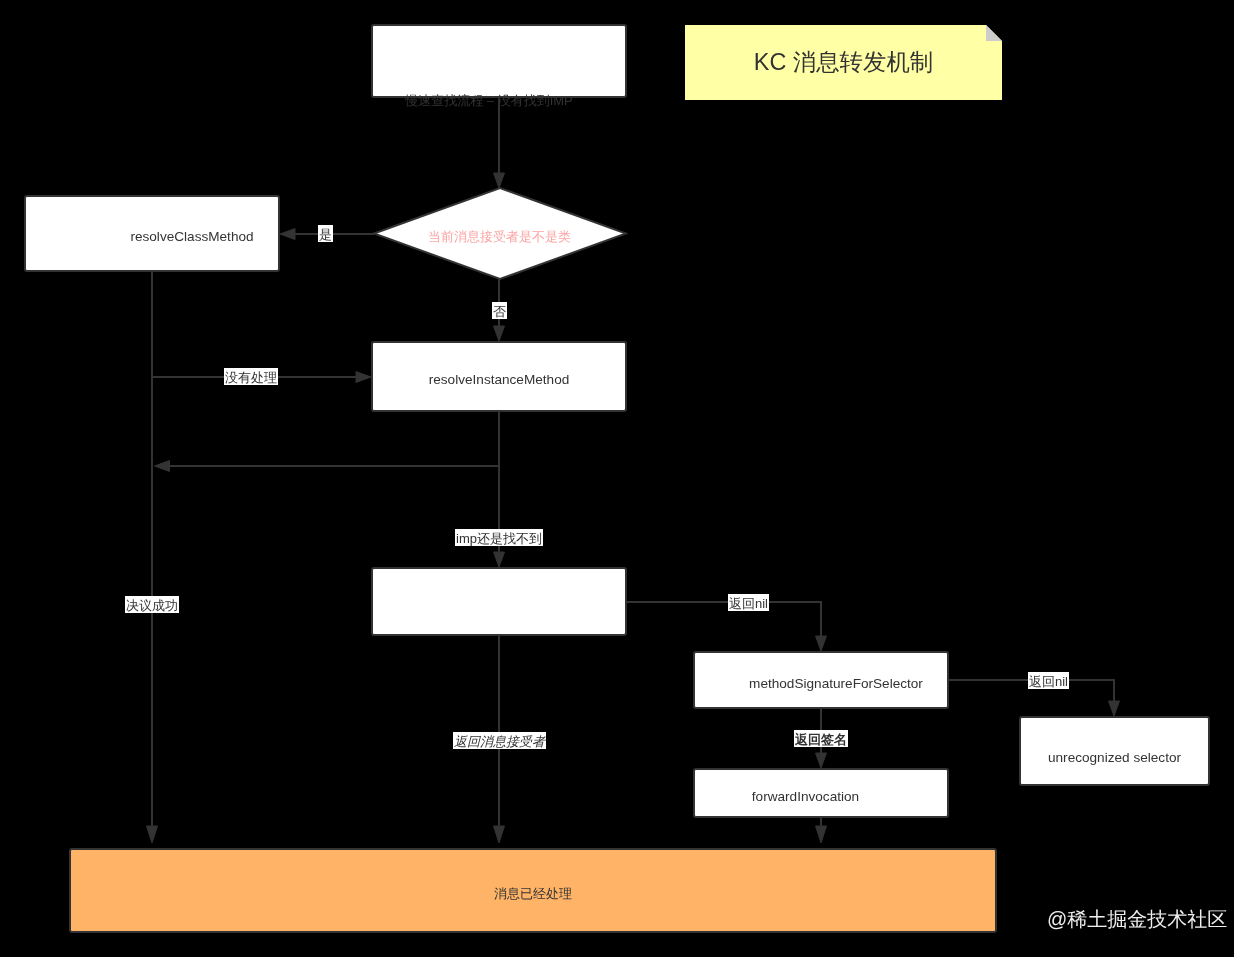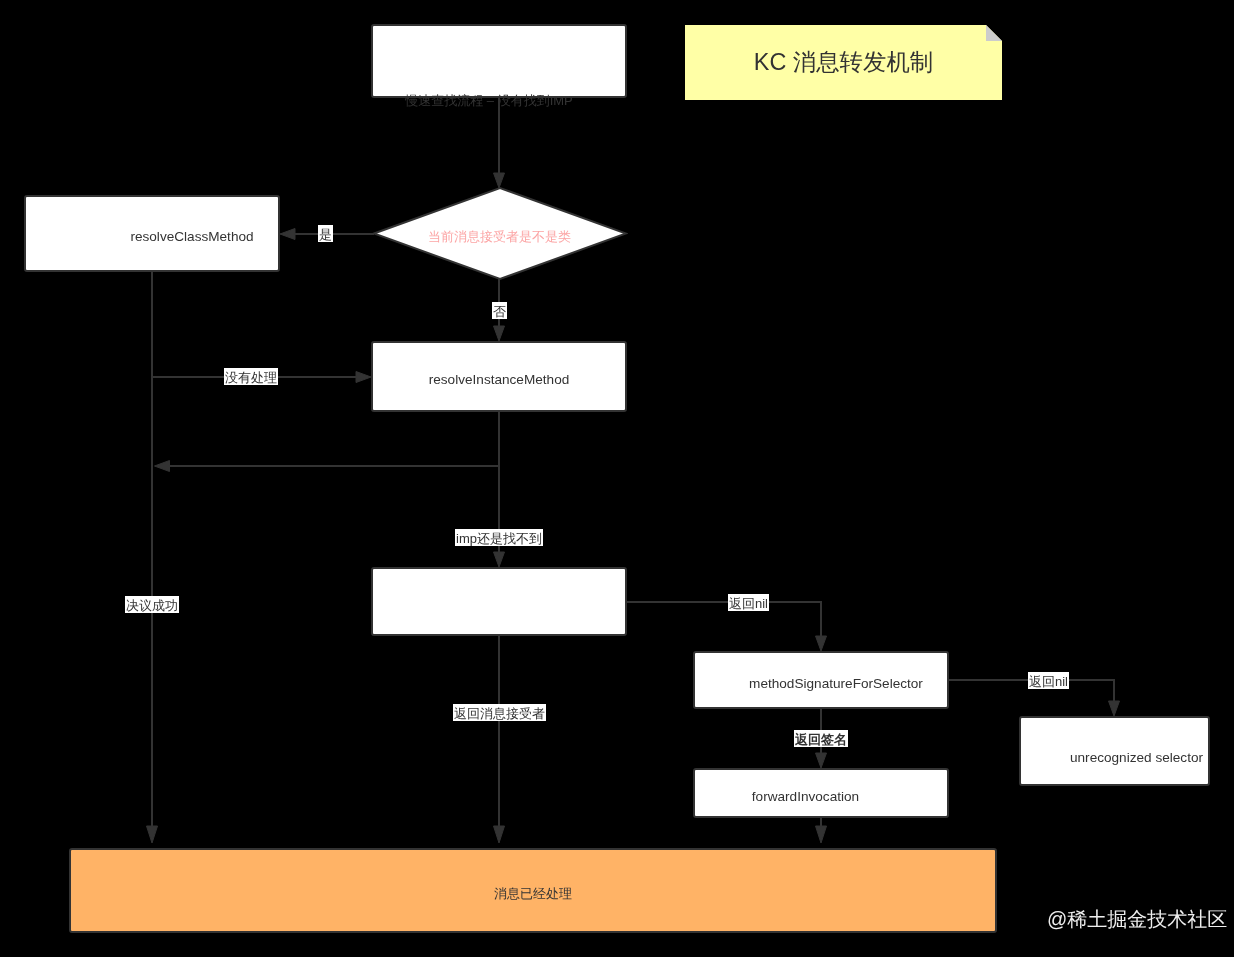--- a/index.html
+++ b/index.html
@@ -93,21 +93,21 @@
   <div class="node-label" id="lbl-msfs" style="left: 693px; top: 651px; width: 286px; height: 58px; color: rgb(51, 51, 51);">
       <span>methodSignatureForSelector</span>
     </div>
 
   <div class="node" id="box-fi" style="left: 693px; top: 768px; width: 256px; height: 50px; background: rgb(255, 255, 255); border-color: rgb(51, 51, 51);"></div>
   <div class="node-label" id="lbl-fi" style="left: 693px; top: 768px; width: 225px; height: 50px; color: rgb(51, 51, 51);">
       <span>forwardInvocation</span>
     </div>
 
   <div class="node" id="box-unrec" style="left: 1019px; top: 716px; width: 191px; height: 70px; background: rgb(255, 255, 255); border-color: rgb(51, 51, 51);"></div>
-  <div class="node-label" id="lbl-unrec" style="left: 1019px; top: 716px; width: 191px; height: 77px; color: rgb(51, 51, 51); margin-left: 22px;">
+  <div class="node-label" id="lbl-unrec" style="left: 1019px; top: 716px; width: 191px; height: 77px; color: rgb(51, 51, 51);">
       <span>unrecognized selector</span>
     </div>
 
   <div class="node" id="box-done" style="left: 69px; top: 848px; width: 928px; height: 85px; background: rgb(255, 179, 102); border-color: rgb(51, 51, 51);"></div>
   <div class="node-label cjk" id="lbl-done" style="left: 69px; top: 848px; width: 928px; height: 85px; color: rgb(51, 51, 51);">
       <span>消息已经处理</span>
     </div>
 
   <svg class="note" id="note-shape" width="317" height="75" style="left: 685px; top: 25px;">
       <path d="M 0 0 L 301 0 L 317 16 L 317 75 L 0 75 Z" fill="#FFFFA6"></path>
@@ -115,19 +115,19 @@
     </svg>
   <div class="note-label" id="note-text" style="left: 685px; top: 25px; width: 317px; height: 75px; color: rgb(51, 51, 51);">
       <span>KC 消息转发机制</span>
     </div>
 
   <div class="edge-label cjk" id="el-yes" style="left: 318px; top: 225px;"><span>是</span></div>
   <div class="edge-label cjk" id="el-no" style="left: 492px; top: 302px;"><span>否</span></div>
   <div class="edge-label cjk" id="el-not-handled" style="left: 224px; top: 368px;"><span>没有处理</span></div>
   <div class="edge-label cjk" id="el-imp-not-found" style="left: 455px; top: 512px; margin-top: 17px;"><span>imp还是找不到</span></div>
   <div class="edge-label cjk" id="el-resolve-success" style="left: 125px; top: 572px; margin-top: 24px;"><span>决议成功</span></div>
-  <div class="edge-label cjk" id="el-return-receiver" style="left: 453px; top: 704px;"><span>返回消息接受者</span></div>
+  <div class="edge-label cjk" id="el-return-receiver" style="left: 453px; top: 732px; font-style: italic;"><span>返回消息接受者</span></div>
   <div class="edge-label cjk" id="el-return-nil-1" style="left: 728px; top: 594px;"><span>返回nil</span></div>
   <div class="edge-label cjk" id="el-return-signature" style="left: 794px; top: 730px; font-weight: bold;"><span>返回签名</span></div>
   <div class="edge-label cjk" id="el-return-nil-2" style="left: 1028px; top: 672px;"><span>返回nil</span></div>
 
   <div class="watermark" id="watermark" style="color: rgb(238, 238, 238); left: 1047px; top: 906px;"><span>@稀土掘金技术社区</span></div>
 </div>
 
 </body></html>

